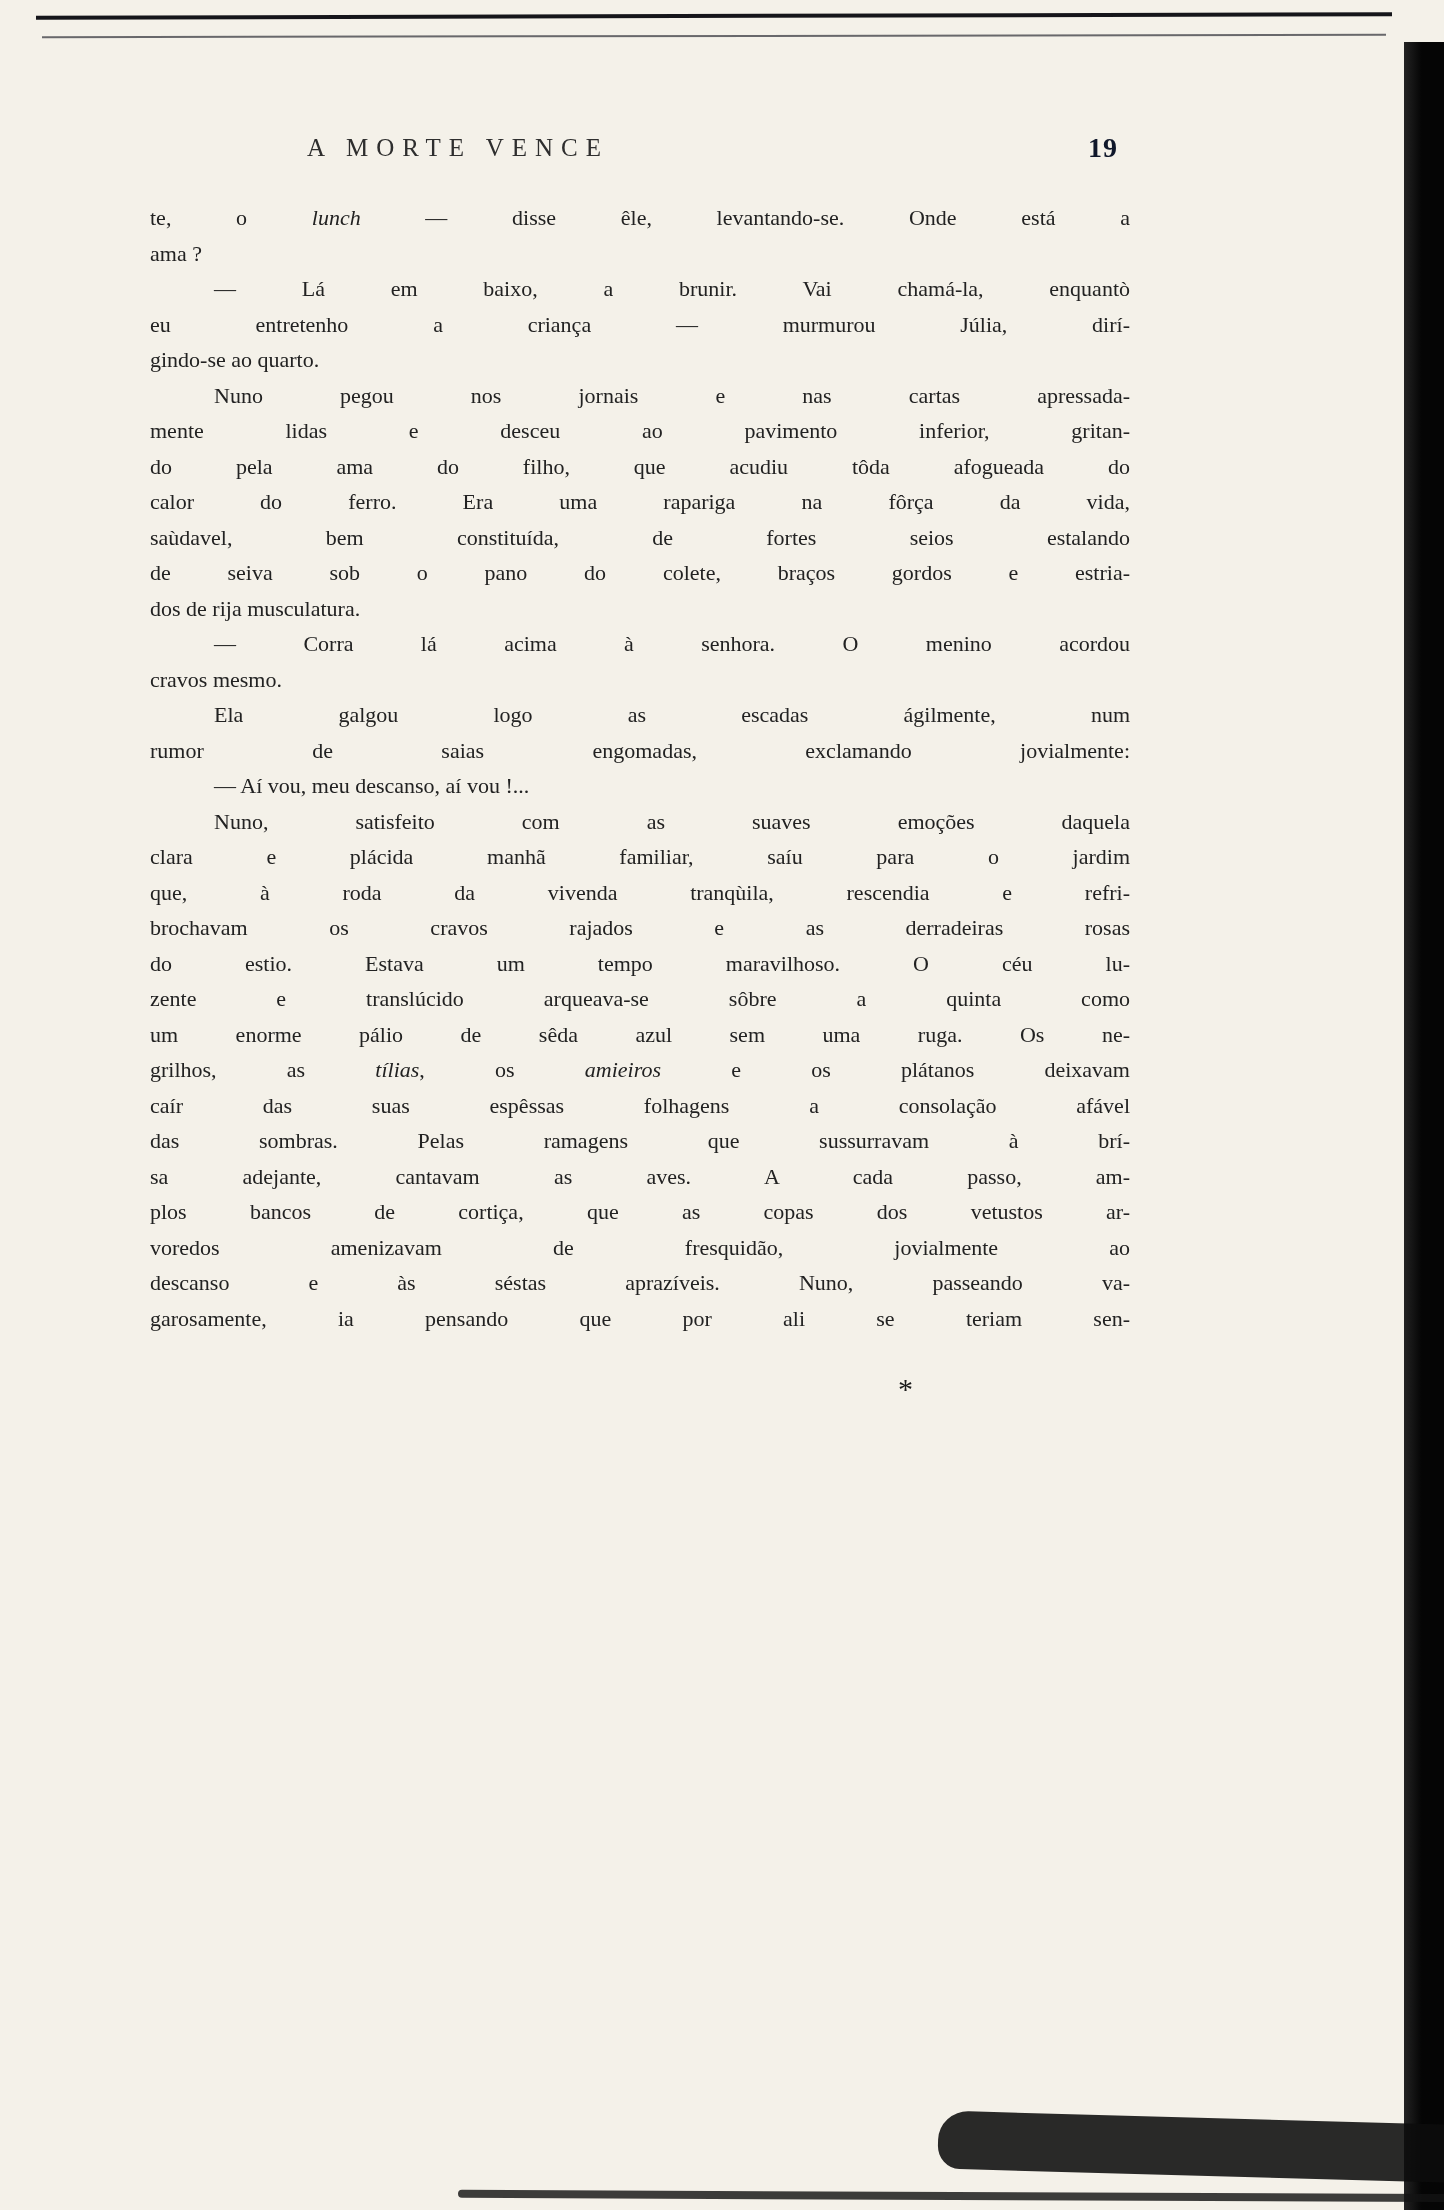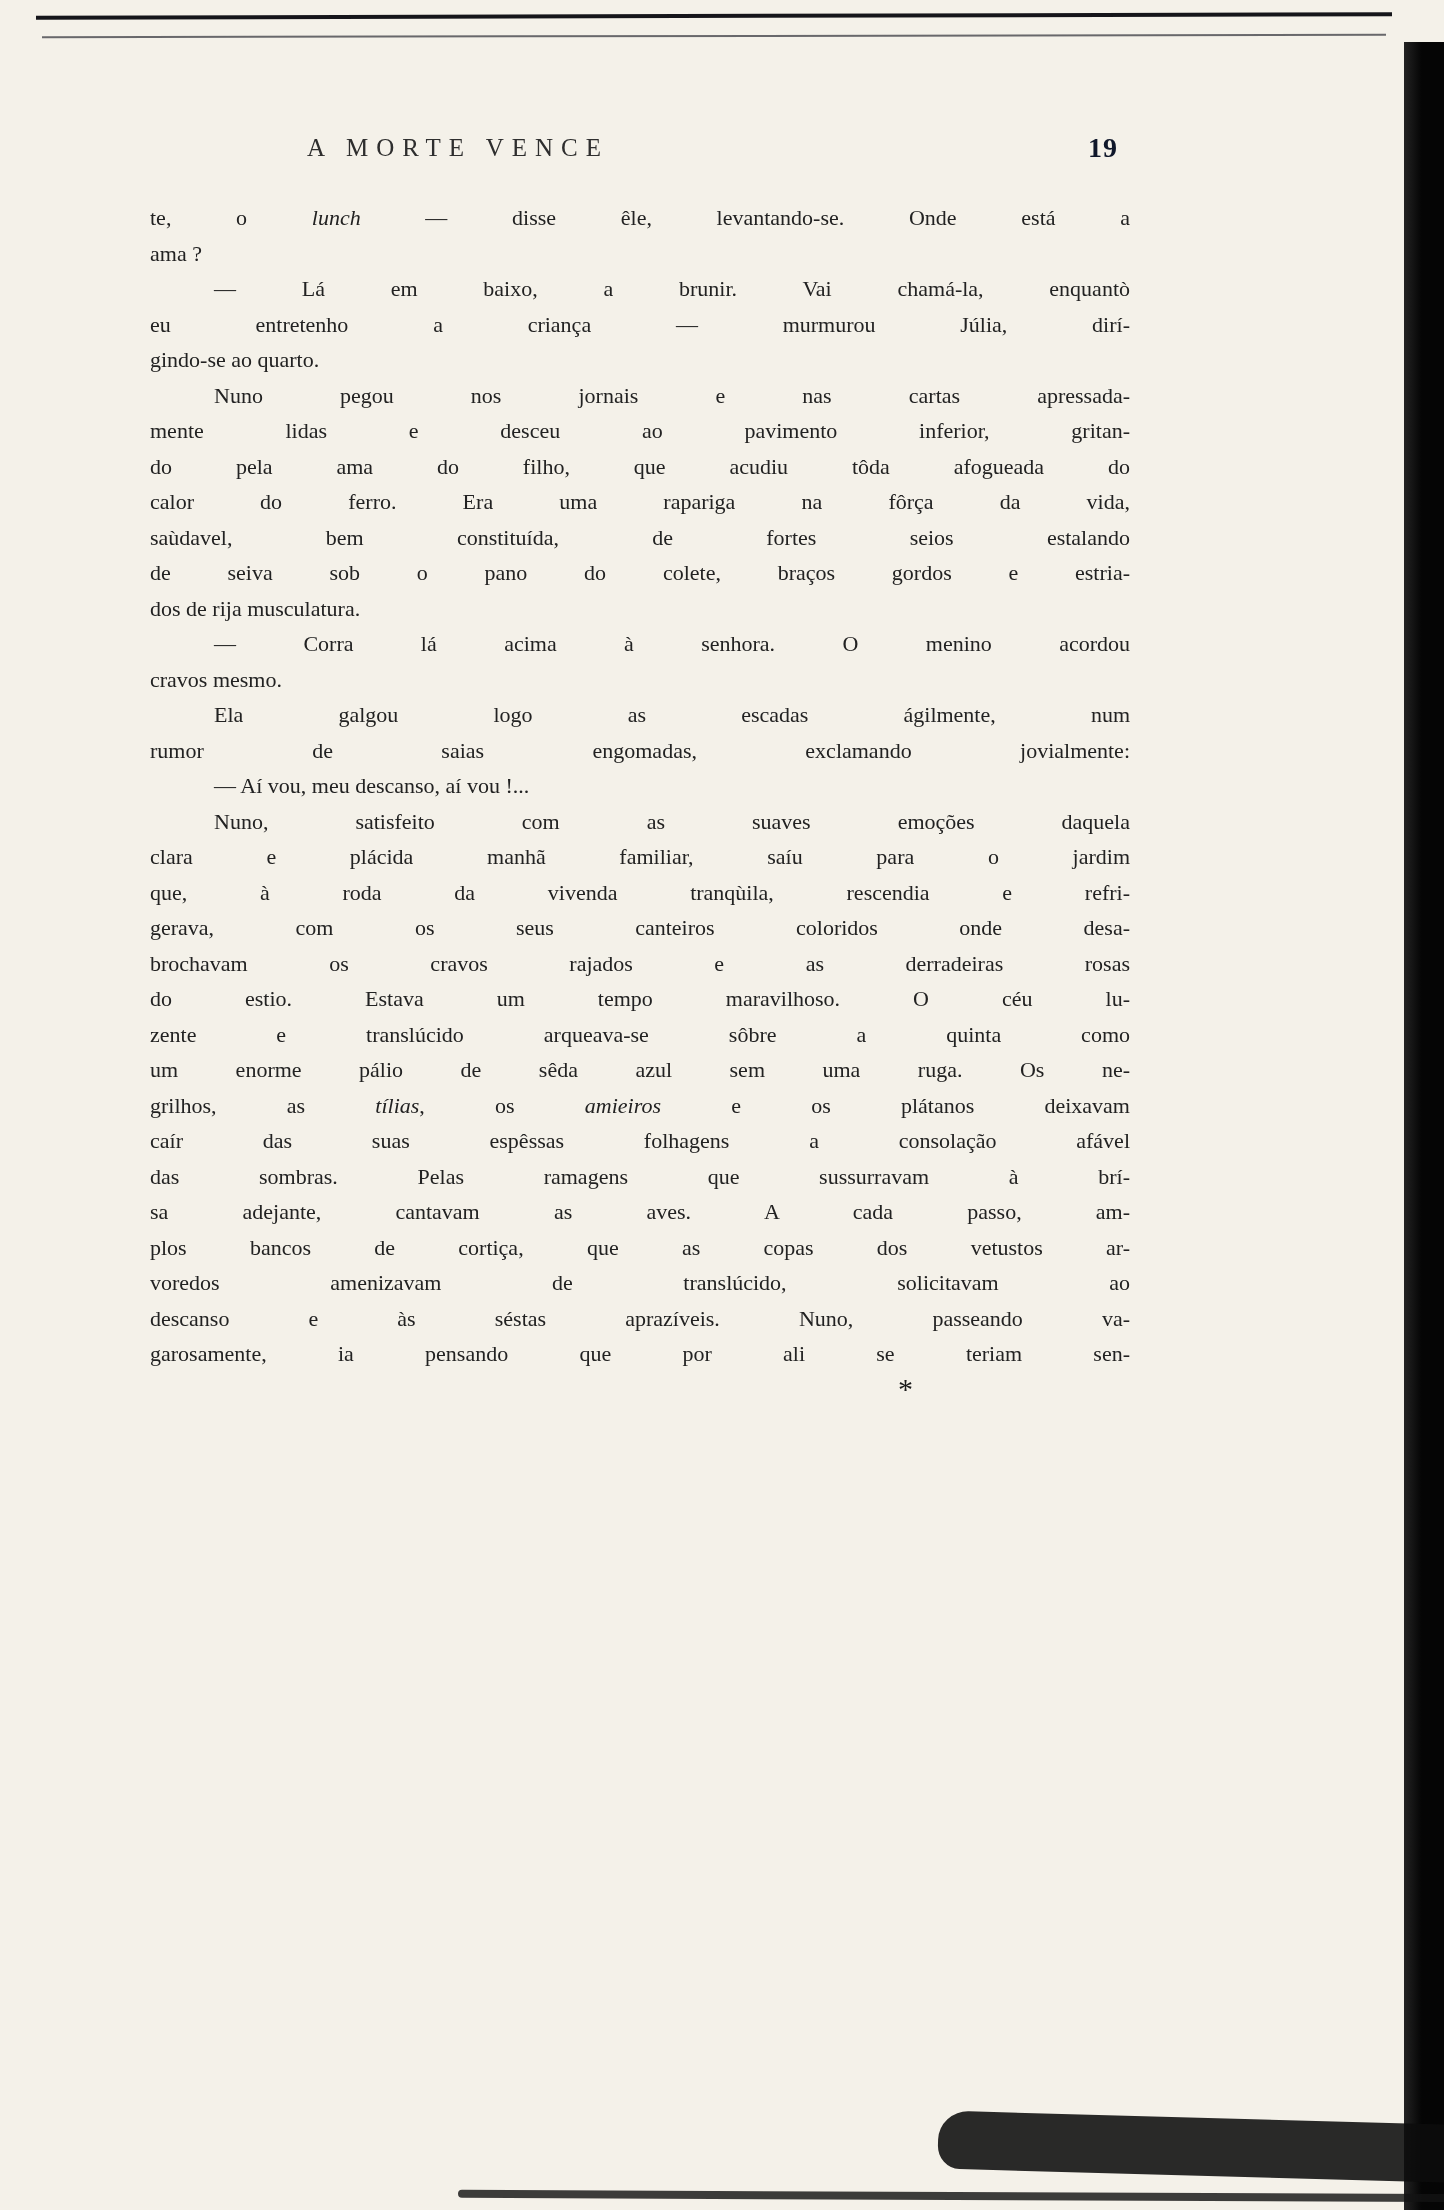--- a/index.html
+++ b/index.html
@@ -103,30 +103,29 @@
       <div class="line justify"><span>de seiva sob o pano do colete, braços gordos e estria-</span></div>
       <div class="line"><span>dos de rija musculatura.</span></div>
       <div class="line indent justify"><span>— Corra lá acima à senhora. O menino acordou</span></div>
       <div class="line"><span>cravos mesmo.</span></div>
       <div class="line indent justify"><span>Ela galgou logo as escadas ágilmente, num</span></div>
       <div class="line justify"><span>rumor de saias engomadas, exclamando jovialmente:</span></div>
       <div class="line indent"><span>— Aí vou, meu descanso, aí vou !...</span></div>
       <div class="line indent justify"><span>Nuno, satisfeito com as suaves emoções daquela</span></div>
       <div class="line justify"><span>clara e plácida manhã familiar, saíu para o jardim</span></div>
       <div class="line justify"><span>que, à roda da vivenda tranqùila, rescendia e refri-</span></div>
-      <div class="line justify"><span>gerava, com os seus canteiros coloridos onde desa-</span></div>
       <div class="line justify"><span>brochavam os cravos rajados e as derradeiras rosas</span></div>
       <div class="line justify"><span>do estio. Estava um tempo maravilhoso. O céu lu-</span></div>
       <div class="line justify"><span>zente e translúcido arqueava-se sôbre a quinta como</span></div>
       <div class="line justify"><span>um enorme pálio de sêda azul sem uma ruga. Os ne-</span></div>
       <div class="line justify"><span>grilhos, as </span><span class="italic">tílias</span><span>, os </span><span class="italic">amieiros</span><span> e os plátanos deixavam</span></div>
       <div class="line justify"><span>caír das suas espêssas folhagens a consolação afável</span></div>
       <div class="line justify"><span>das sombras. Pelas ramagens que sussurravam à brí-</span></div>
       <div class="line justify"><span>sa adejante, cantavam as aves. A cada passo, am-</span></div>
       <div class="line justify"><span>plos bancos de cortiça, que as copas dos vetustos ar-</span></div>
-      <div class="line justify"><span>voredos amenizavam de translúcido, solicitavam ao</span></div>
+      <div class="line justify"><span>voredos amenizavam de fresquidão, jovialmente ao</span></div>
       <div class="line justify"><span>descanso e às séstas aprazíveis. Nuno, passeando va-</span></div>
       <div class="line justify"><span>garosamente, ia pensando que por ali se teriam sen-</span></div>
     </div>
 
   <div class="footnote-mark">*</div>
 
 </div>
 
 </body></html>

